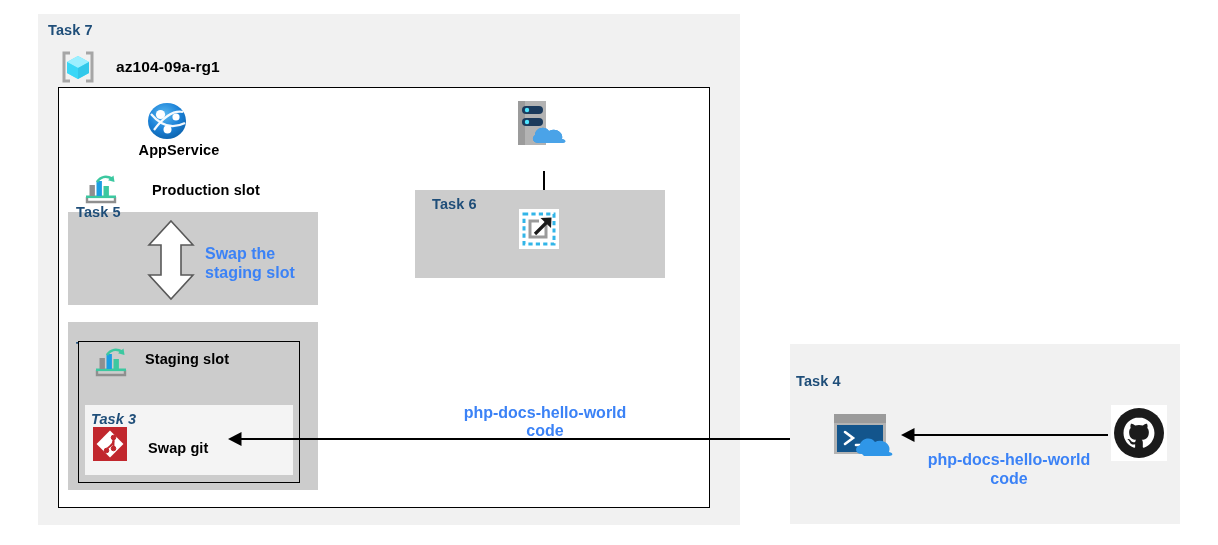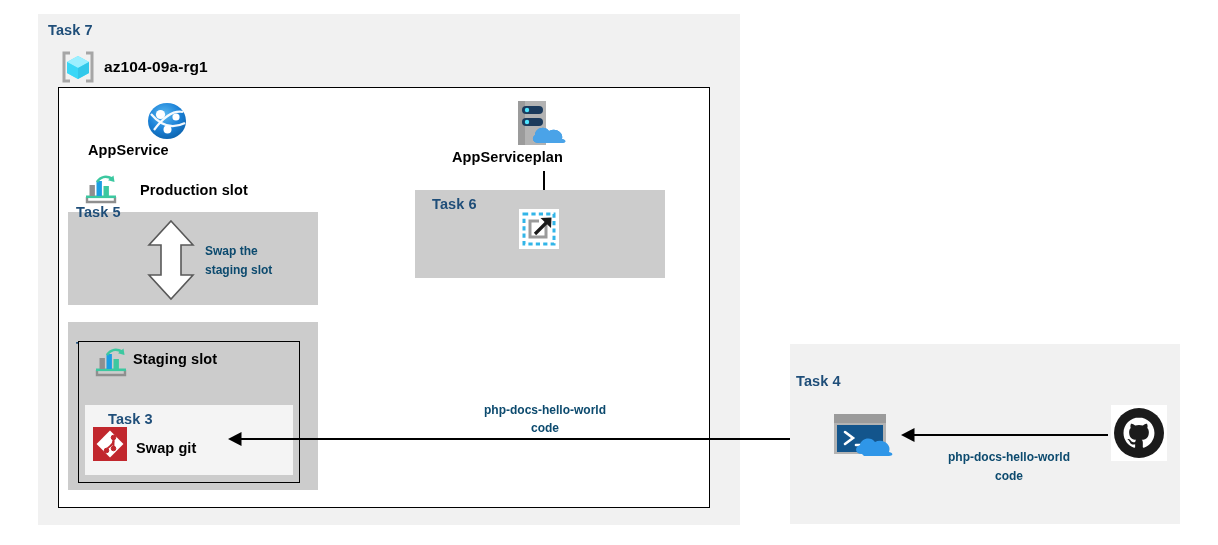--- a/index.html
+++ b/index.html
@@ -50,26 +50,27 @@
     letter-spacing: 0.1px;
     white-space: nowrap;
   }
 
   .node-label {
     color: #000000;
     font-weight: bold;
     font-size: 14.5px;
     white-space: nowrap;
     letter-spacing: 0.1px;
-  }
-  .node-label.center { text-align: left; }
+    margin-left: 12px;
+  }
+  .node-label.center { text-align: center; }
   .wrap-label {
-    color: #0c4a6e;
+    color: #3b82f6;
     font-weight: bold;
-    font-size: 12px;
+    font-size: 16px;
     text-align: center;
     line-height: 1.35;
   }
 
   
   .icon { display: block; }
 
   
   .h-line {
     background: #000000;
@@ -167,21 +168,21 @@
       <rect x="4.5" y="10" width="5.4" height="11" fill="#8f8f8f"></rect>
       <rect x="11.5" y="6" width="5.4" height="15" fill="#1b9de2"></rect>
       <rect x="18.5" y="11" width="5.4" height="10" fill="#3cc8a0"></rect>
       <path d="M12 7 C 16 1, 22 1, 27 3.5" stroke="#3cc8a0" stroke-width="2.6" fill="none"></path>
       <polygon points="28.5,0.5 29.5,7 23,5.2" fill="#3cc8a0"></polygon>
     </svg>
   </div>
   <div class="abs node-label" style="left:133px; top:351px;">Staging slot</div>
 
   <div class="abs light-panel" style="left:85px; top:405px; width:208px; height:70px;"></div>
-  <div class="abs task-label" style="left:108px; top:411px;">Task 3</div>
+  <div class="abs task-label" style="left:91px; top:411px;font-style:italic;">Task 3</div>
 
   <div class="abs" style="left:93px; top:427px; width:34px; height:34px;">
     <svg class="icon" width="34" height="34" viewBox="0 0 34 34">
       <rect x="0" y="0" width="34" height="34" fill="#c1272d"></rect>
       <g transform="translate(17,17) rotate(45)">
         <rect x="-9.5" y="-9.5" width="19" height="19" fill="#ffffff"></rect>
       </g>
       <g fill="#c1272d" stroke="#c1272d">
         <circle cx="20.5" cy="10.5" r="2.3"></circle>
         <circle cx="20.5" cy="21.5" r="2.3"></circle>
@@ -200,21 +201,20 @@
       <rect x="6" y="2" width="7" height="44" fill="#9b9b9b"></rect>
       <rect x="10" y="7" width="21" height="8" rx="4" fill="#1b3a5c"></rect>
       <rect x="10" y="19" width="21" height="8" rx="4" fill="#1b3a5c"></rect>
       <circle cx="15" cy="11" r="2.2" fill="#50e6ff"></circle>
       <circle cx="15" cy="23" r="2.2" fill="#50e6ff"></circle>
 
       <path d="M27 44 C 21 44, 19 39, 23 36 C 23 29, 33 26, 37 32 C 44 28, 52 34, 50 40 C 55 41, 54 44, 50 44 Z" fill="#3a96dd"></path>
       <path d="M27 44 C 21 44, 19 39, 23 36 C 23 29, 33 26, 37 32 C 44 28, 52 34, 50 40 C 55 41, 54 44, 50 44 Z" fill="#4aa3e8"></path>
     </svg>
   </div>
-  <div class="abs node-label center" style="left:452px; top:149px; width:180px;">AppServiceplan</div>
 
   <div class="abs v-line" style="left:543px; top:171px; height:34px;"></div>
   <div class="abs" style="left:536px; top:200px; width:16px; height:13px;">
     <svg width="16" height="13" viewBox="0 0 16 13">
         <polygon points="8,13 0.5,0 15.5,0" fill="#000000"></polygon>
       </svg>
   </div>
 
   <div class="abs task-box-midgray" style="left:415px; top:190px; width:250px; height:88px;"></div>
   <div class="abs task-label" style="left:432px; top:196px;">Task 6</div>

